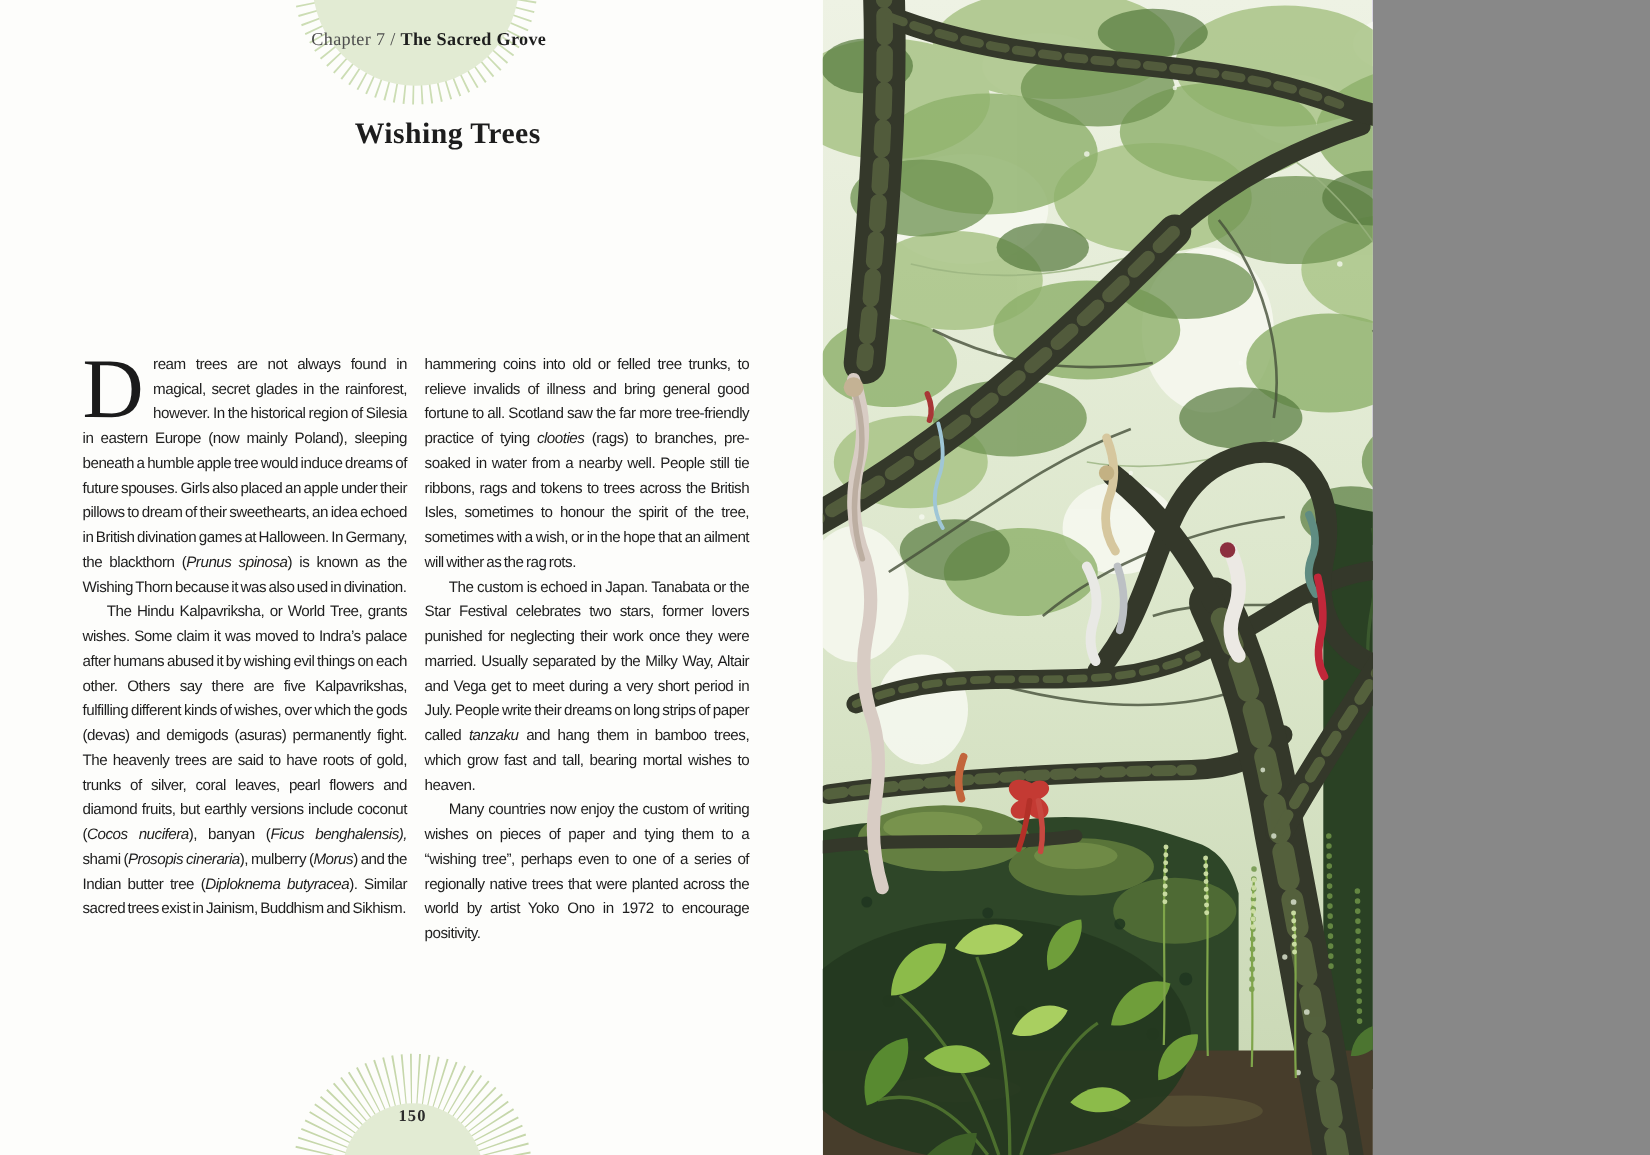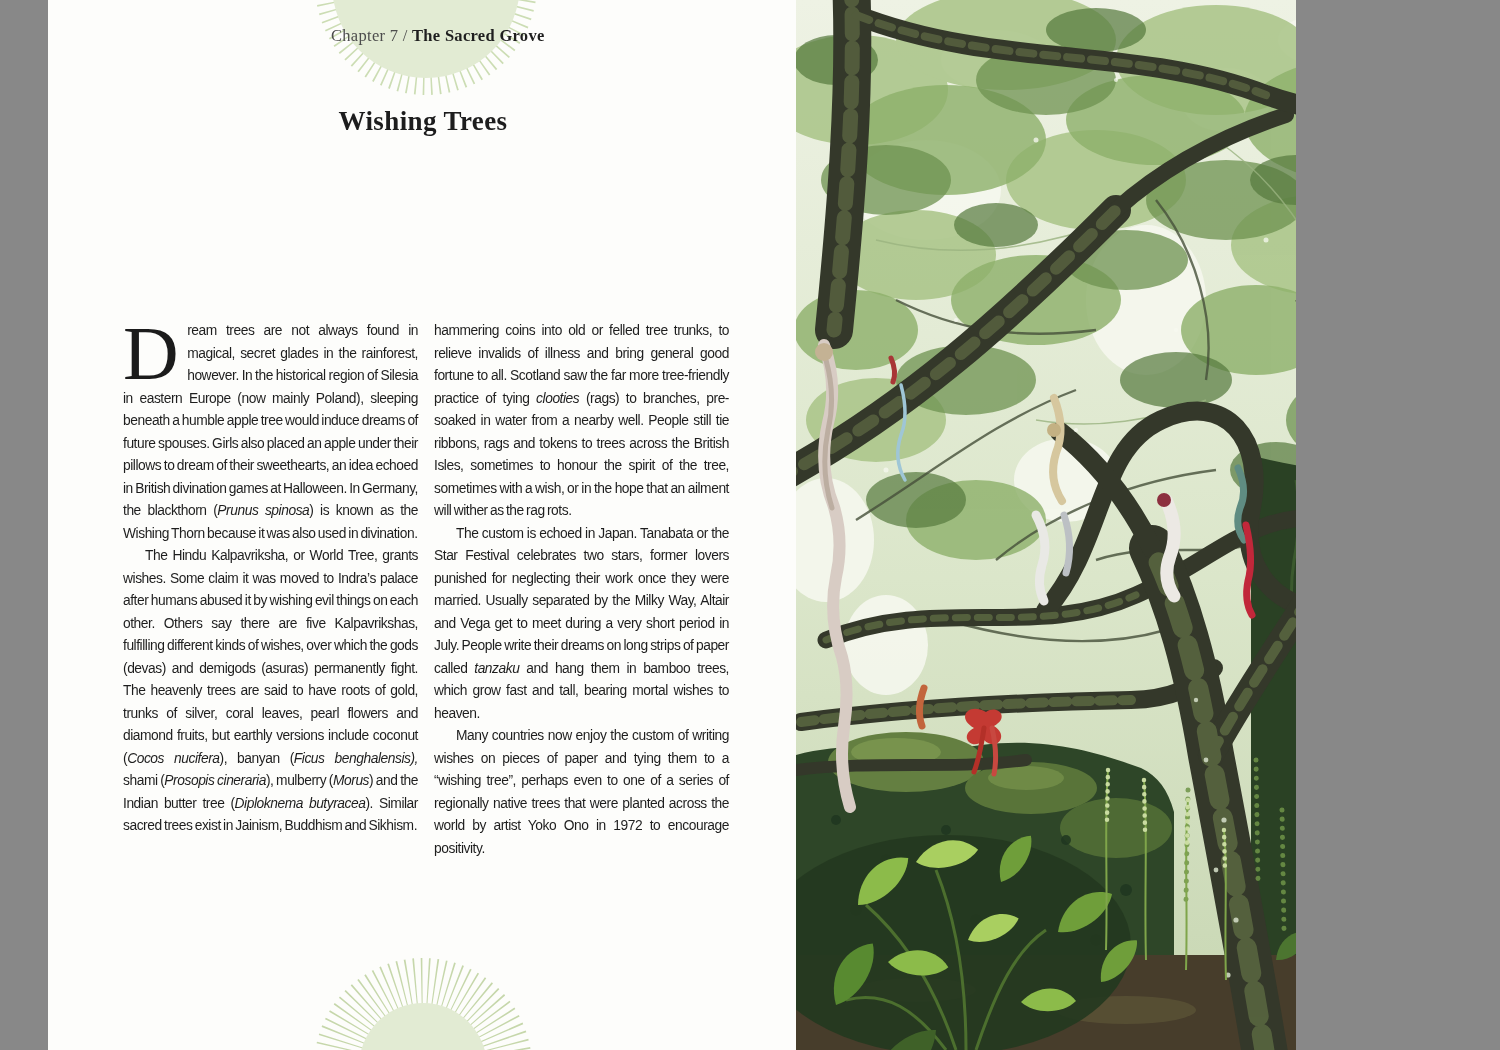--- a/index.html
+++ b/index.html
@@ -1,24 +1,24 @@
 <!DOCTYPE html>
 <html><head>
 <meta charset="utf-8">
 <style>
   html,body{margin:0;padding:0;background:#888;}
-  .spread{position:relative;width:1248px;height:1050px;background:#8b5cf6;overflow:hidden;margin-left:48px;}
+  .spread{position:relative;width:1248px;height:1050px;background:#8b5cf6;overflow:hidden;}
   .left-page{position:absolute;left:0;top:0;width:750px;height:1050px;background:#fdfdfb;}
 
   .deco{position:absolute;pointer-events:none;}
   .chapter-header{position:absolute;left:283px;top:26px;font-family:"Liberation Serif",serif;
     font-size:16.5px;color:#4d4d4d;letter-spacing:.3px;white-space:nowrap;}
   .chapter-header .sec{font-weight:bold;color:#1e1e1e;}
   .page-title{position:absolute;left:0;top:106px;width:750px;text-align:center;
-    font-family:"Liberation Serif",serif;font-weight:bold;font-size:27px;color:#1d1d1d;letter-spacing:.4px;}
+    font-family:"Liberation Serif",serif;font-weight:bold;font-size:27px;color:#1d1d1d;letter-spacing:.4px;padding-left:32px;}
   .intro{position:absolute;left:133px;top:196px;width:484px;text-align:center;
     font-family:"Liberation Serif",serif;font-size:20.5px;line-height:25.6px;color:#4c4c4c;}
 
   .columns{position:absolute;left:75px;top:320px;width:606px;display:flex;gap:16px;}
   .col{width:295px;font-family:"Liberation Sans",sans-serif;font-size:13.8px;line-height:22.5px;
     color:#1e1e1e;text-align:justify;letter-spacing:-.45px;word-spacing:-1.1px;}
   .col p{margin:0;}
   .col p.ind{text-indent:22px;}
   .col em{font-style:italic;}
   .dropcap{float:left;font-family:"Liberation Serif",serif;font-size:77px;line-height:60px;
@@ -64,20 +64,21 @@
         <p class="ind">Many countries now enjoy the custom of writing wishes on pieces of paper and tying them to a “wishing tree”, perhaps even to one of a series of regionally native trees that were planted across the world by artist Yoko Ono in 1972 to encourage positivity.</p>
       </div>
     </div>
 
 
     <svg class="deco" style="left:225px;top:945px;" width="300" height="105" viewBox="0 0 300 105">
       <circle cx="150" cy="122" r="82" fill="none" stroke="#c6d7ab" stroke-width="54" stroke-dasharray="1.3 5.1"></circle>
       <circle cx="150" cy="122" r="64" fill="#e2ebd3"></circle>
     </svg>
 
+    <div class="pageno">150</div>
   </div>
 
   <svg class="photo" role="img" viewBox="0 0 752 1050" preserveAspectRatio="none" aria-label="Ancient mossy wishing tree hung with coloured ribbons and rags (clooties) at Carn Euny, Cornwall, England">
     <defs>
       <linearGradient id="sky" x1="0" y1="0" x2="0" y2="1">
         <stop offset="0" stop-color="#eef2e4"></stop>
         <stop offset=".55" stop-color="#dbe6ca"></stop>
         <stop offset="1" stop-color="#c7d6b2"></stop>
       </linearGradient>
       <path id="leaf" d="M0,0 C10,-22 34,-30 52,-18 C44,-2 18,8 0,0 Z"></path>

